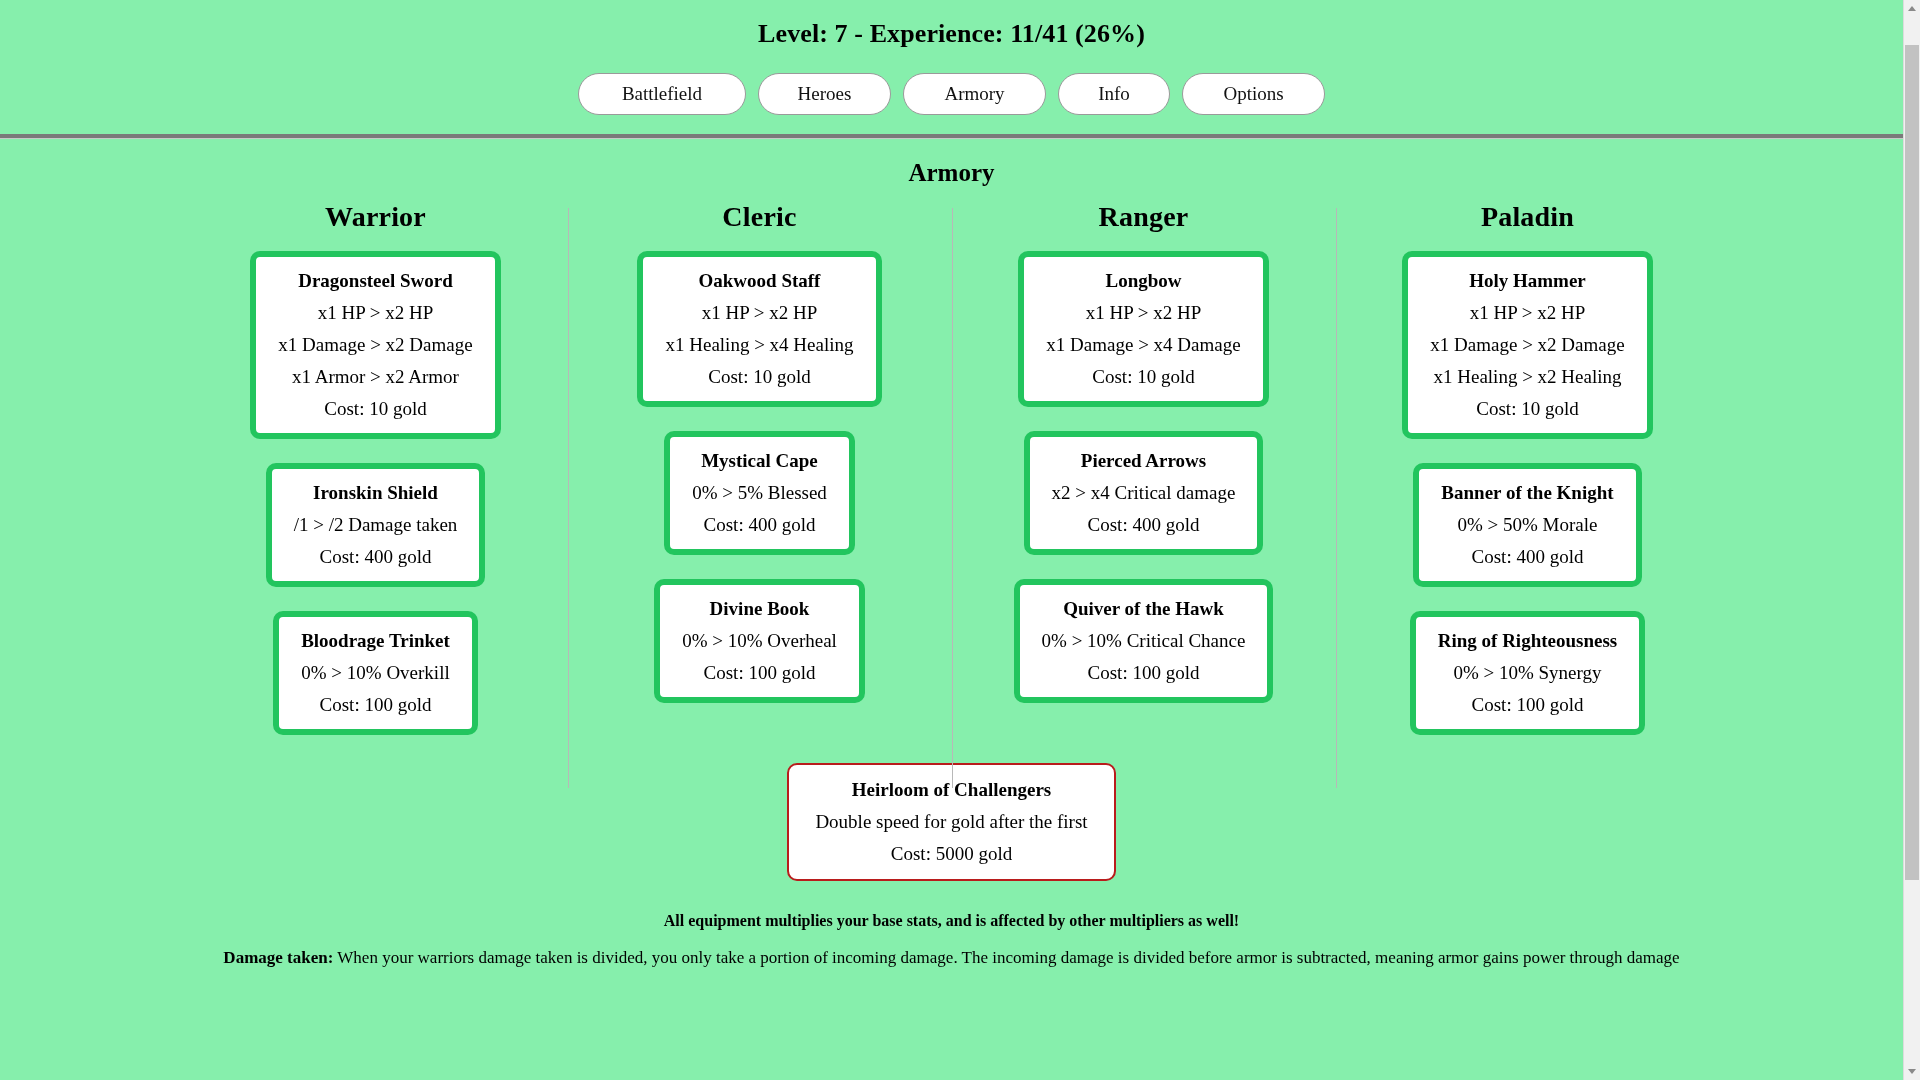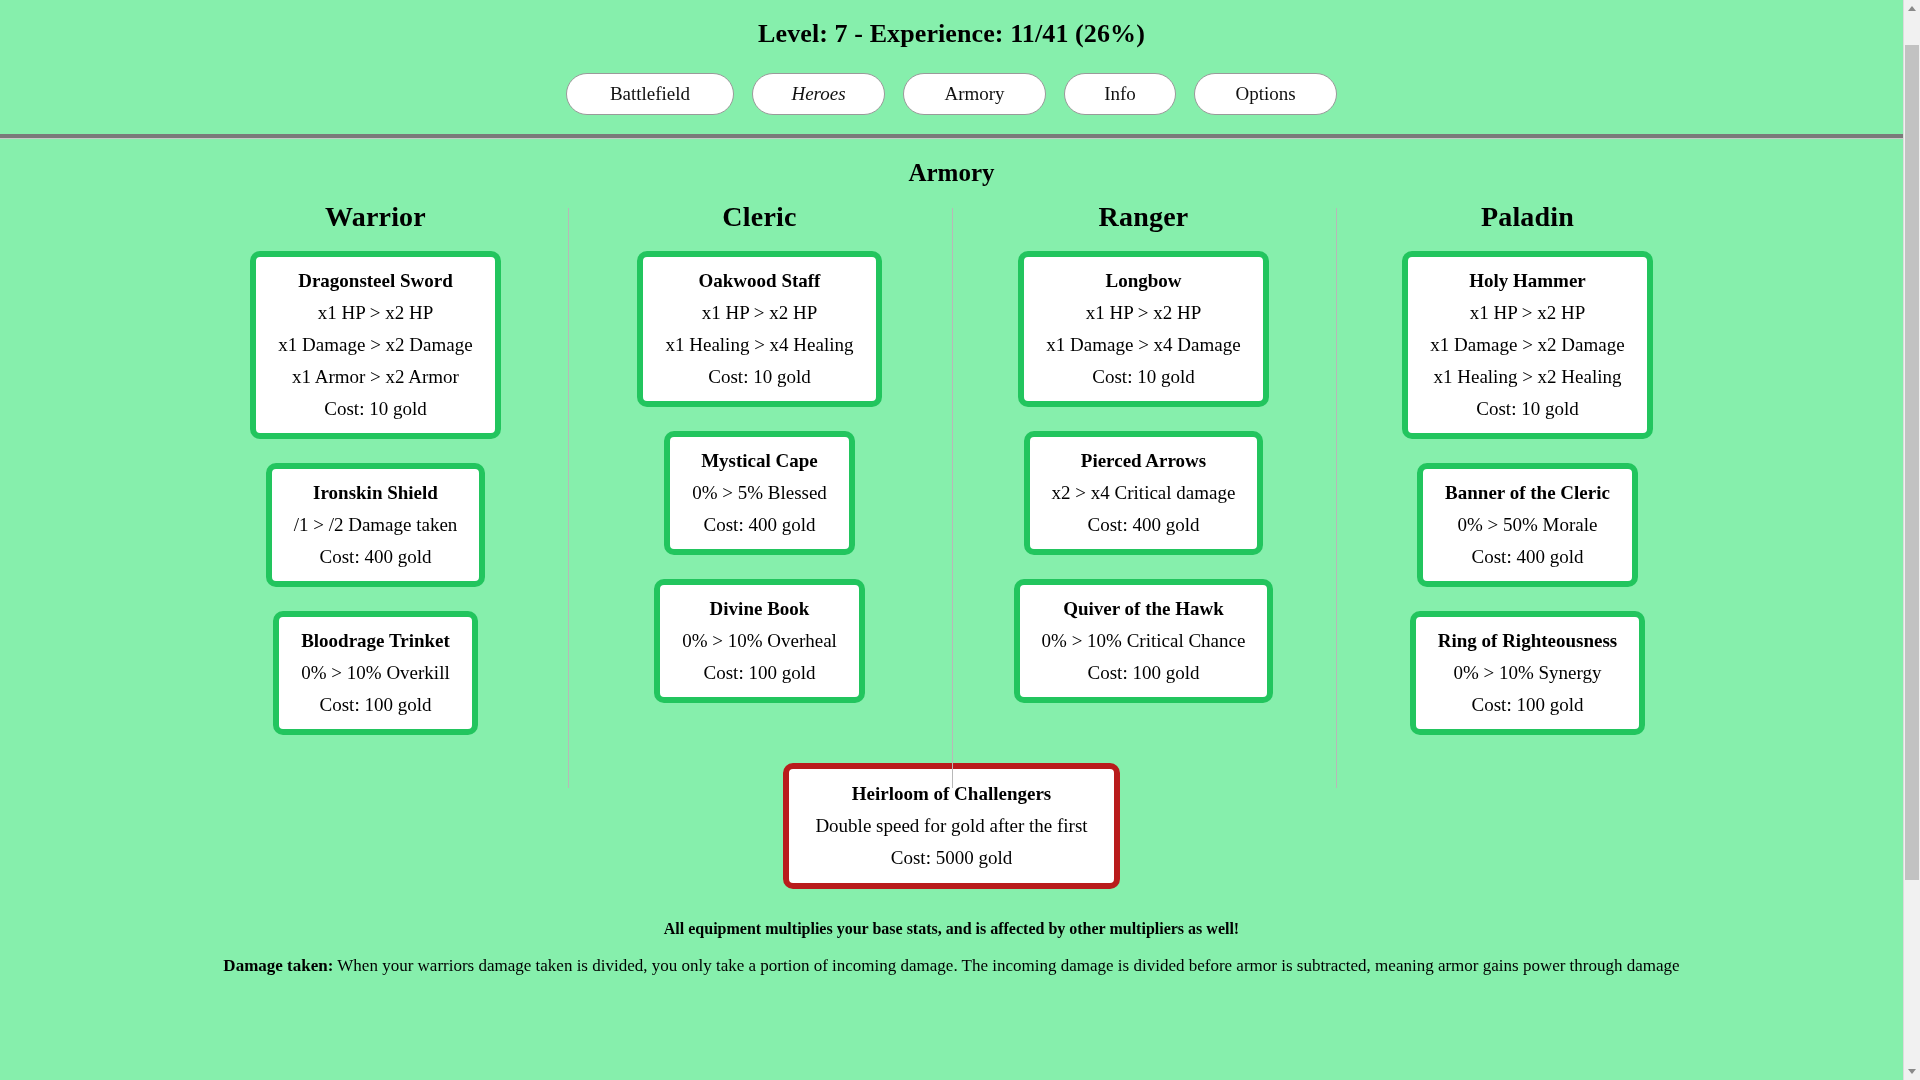--- a/index.html
+++ b/index.html
@@ -44,36 +44,36 @@
     margin: 0;
     letter-spacing: 0.1px;
   }
   .stat-line.second { margin-top: 26px; }
 
   .nav-row {
     margin-top: 26px;
     display: flex;
     justify-content: center;
     align-items: flex-end;
-    gap: 18px;
+    gap: 12px;
   }
   .nav-btn {
     background: #ffffff;
     border: 1px solid #9a9a9a;
     border-radius: 22px;
     font-family: "Liberation Serif", "DejaVu Serif", serif;
     font-size: 19px;
     color: #111;
     padding: 10px 0 11px 0;
     cursor: pointer;
     line-height: 1;
     text-align: center;
   }
   .nav-btn.w-battlefield { width: 168px; }
-  .nav-btn.w-heroes      { width: 133px; font-style: italic; }
+  .nav-btn.w-heroes      { width: 133px; }
   .nav-btn.w-armory      { width: 143px; }
   .nav-btn.w-info        { width: 112px; }
   .nav-btn.w-options     { width: 143px; }
 
   .hr-main {
     margin: 19px 0 0 0;
     height: 4px;
     background: #7a7a7a;
     border: 0;
     width: 100%;
@@ -148,21 +148,21 @@
   }
   .card-line:last-child { margin-bottom: 0; }
 
   
   .heirloom-wrap {
     display: flex;
     justify-content: center;
     margin-top: 4px;
   }
   .heirloom {
-    border: 6px solid #b91c1c;
+    border: 2px solid #b91c1c;
     border-radius: 10px;
     background: #fff;
     padding: 15px 26px 16px 26px;
     text-align: center;
     cursor: pointer;
   }
 
   
   .footer {
     margin-top: 32px;
@@ -322,21 +322,21 @@
 
         <div class="card">
           <div class="card-name">Holy Hammer</div>
           <div class="card-line">x1 HP &gt; x2 HP</div>
           <div class="card-line">x1 Damage &gt; x2 Damage</div>
           <div class="card-line">x1 Healing &gt; x2 Healing</div>
           <div class="card-line">Cost: 10 gold</div>
         </div>
 
         <div class="card">
-          <div class="card-name">Banner of the Cleric</div>
+          <div class="card-name">Banner of the Knight</div>
           <div class="card-line">0% &gt; 50% Morale</div>
           <div class="card-line">Cost: 400 gold</div>
         </div>
 
         <div class="card">
           <div class="card-name">Ring of Righteousness</div>
           <div class="card-line">0% &gt; 10% Synergy</div>
           <div class="card-line">Cost: 100 gold</div>
         </div>
       </div>

